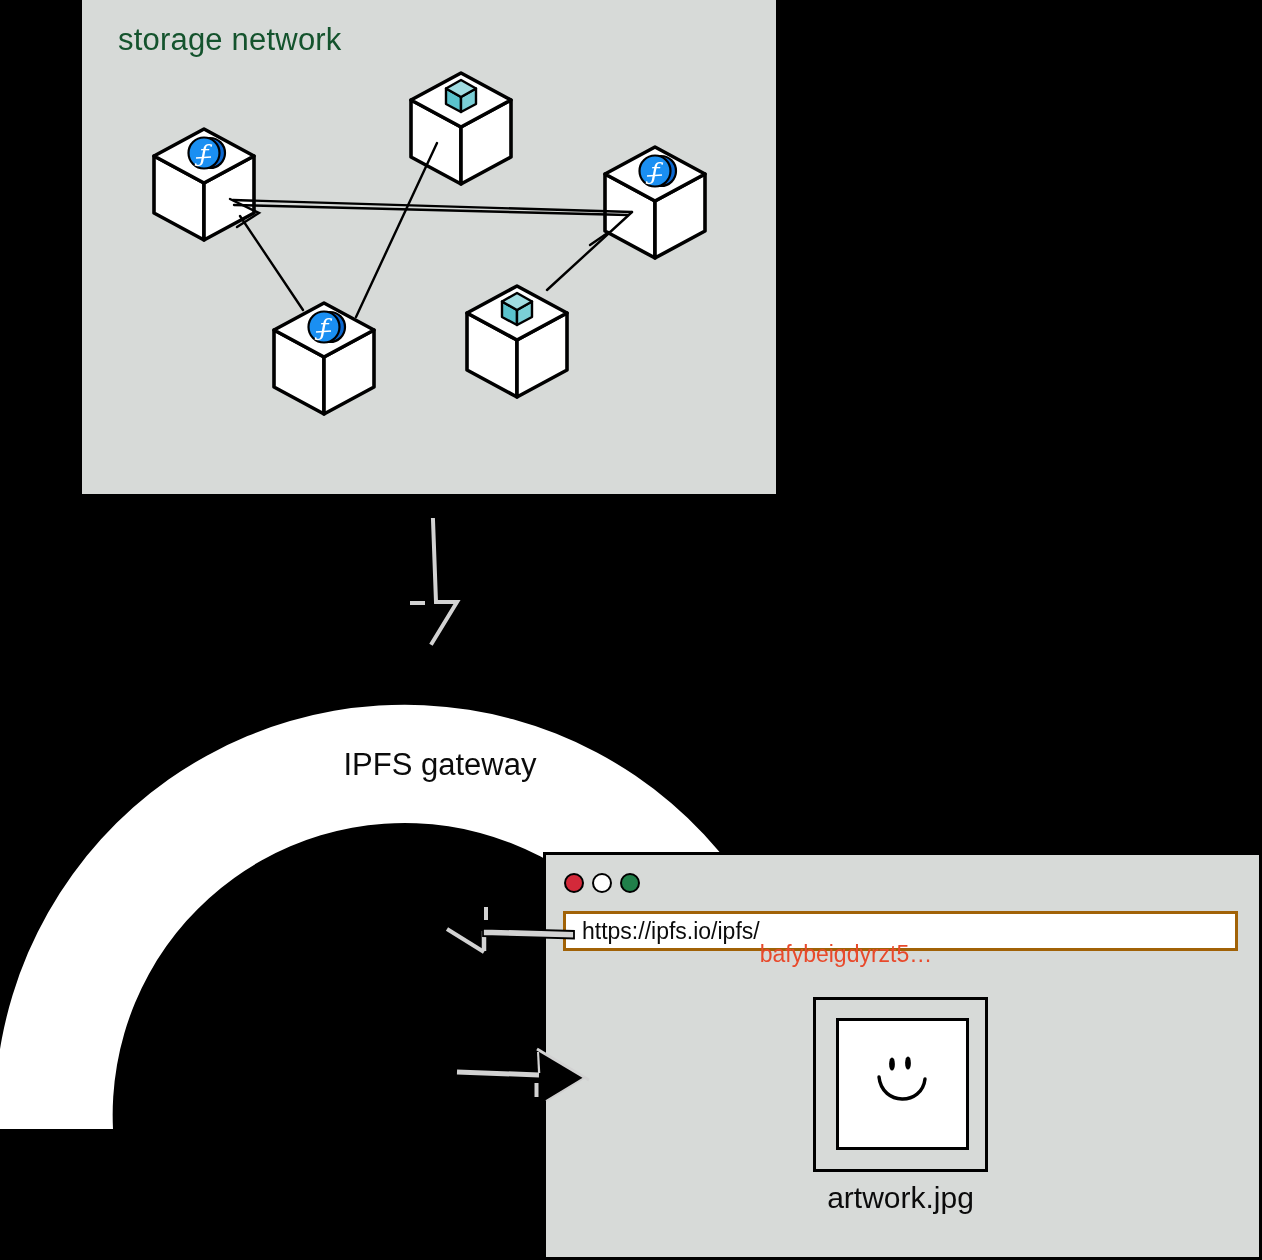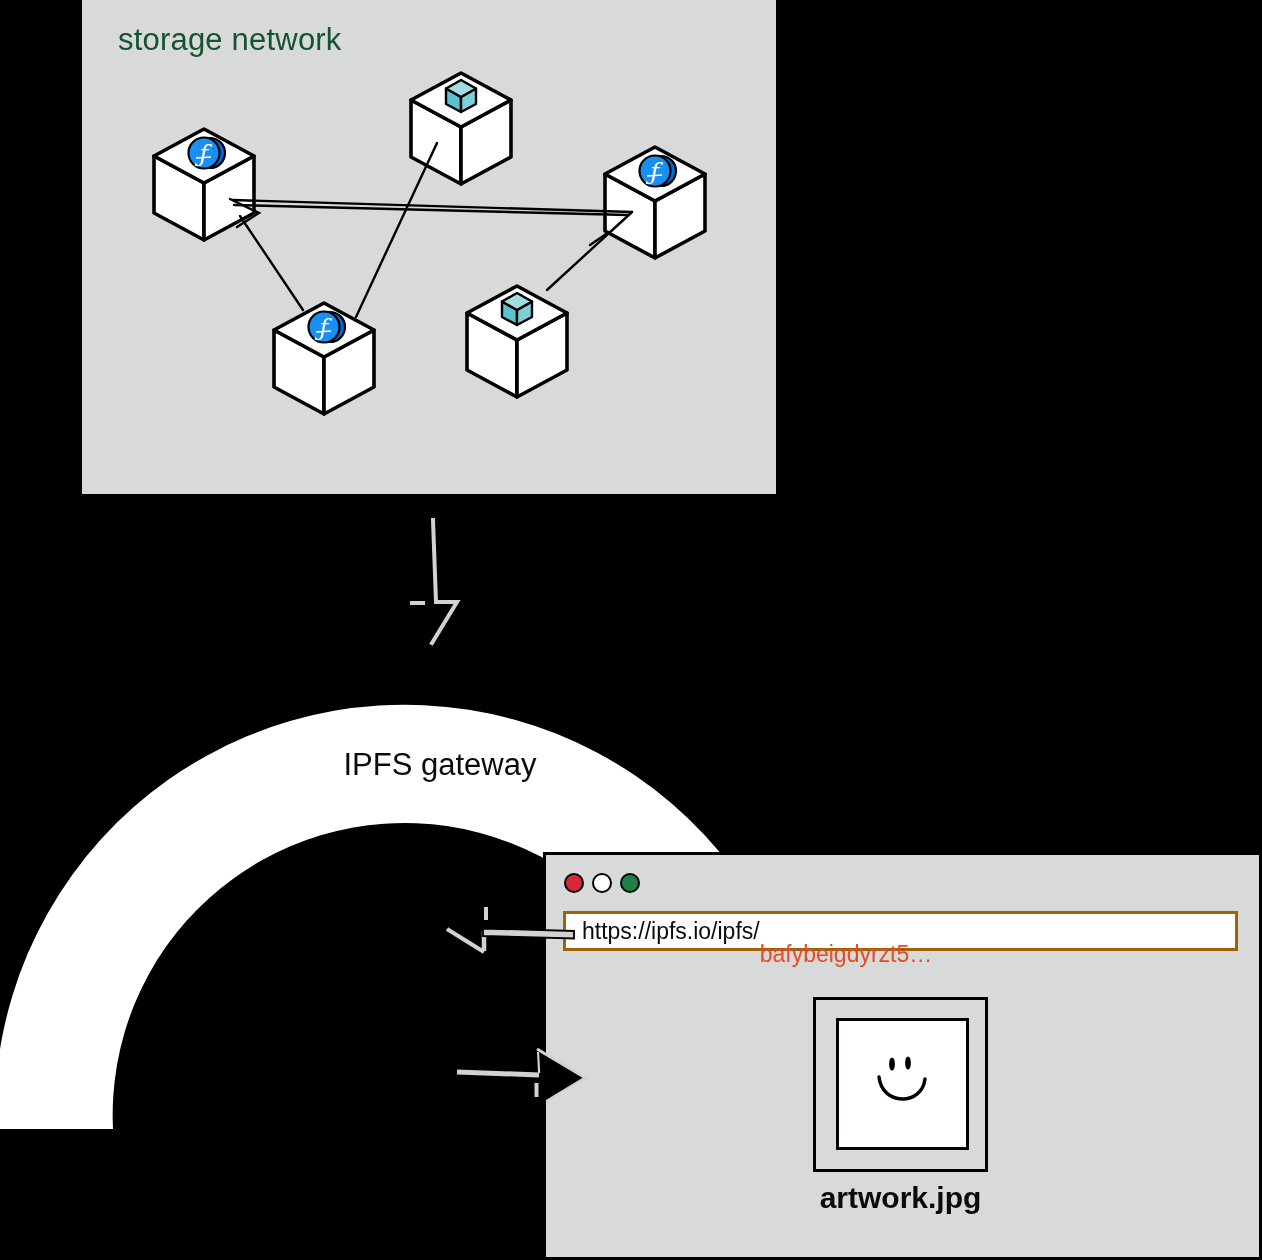--- a/index.html
+++ b/index.html
@@ -27,21 +27,21 @@
   .light.green{background:#20804a;}
   .url-bar{position:absolute;left:17px;top:56px;width:675px;height:40px;background:#fff;
            border:3px solid #a16207;box-sizing:border-box;display:flex;align-items:center;
            padding-left:16px;font-size:23px;color:#0b0b0b;white-space:pre;}
   .url-bar .cid{color:#e8492b;margin-top:47px;}
   .art-frame{position:absolute;left:267px;top:142px;width:175px;height:175px;
              border:3px solid #000;box-sizing:border-box;}
   .art-inner{position:absolute;left:20px;top:18px;width:133px;height:132px;background:#fff;
              border:3px solid #000;box-sizing:border-box;}
   .art-label{position:absolute;left:267px;top:326px;width:175px;text-align:center;
-             font-size:30px;color:#0b0b0b;font-weight:bold;}
+             font-size:30px;color:#0b0b0b;}
 
   
   .arrows-svg{z-index:30;}
 </style>
 </head>
 <body>
 
 <div class="stage">
 
   <svg class="overlay arc-svg" width="1262" height="1260" viewBox="0 0 1262 1260">

